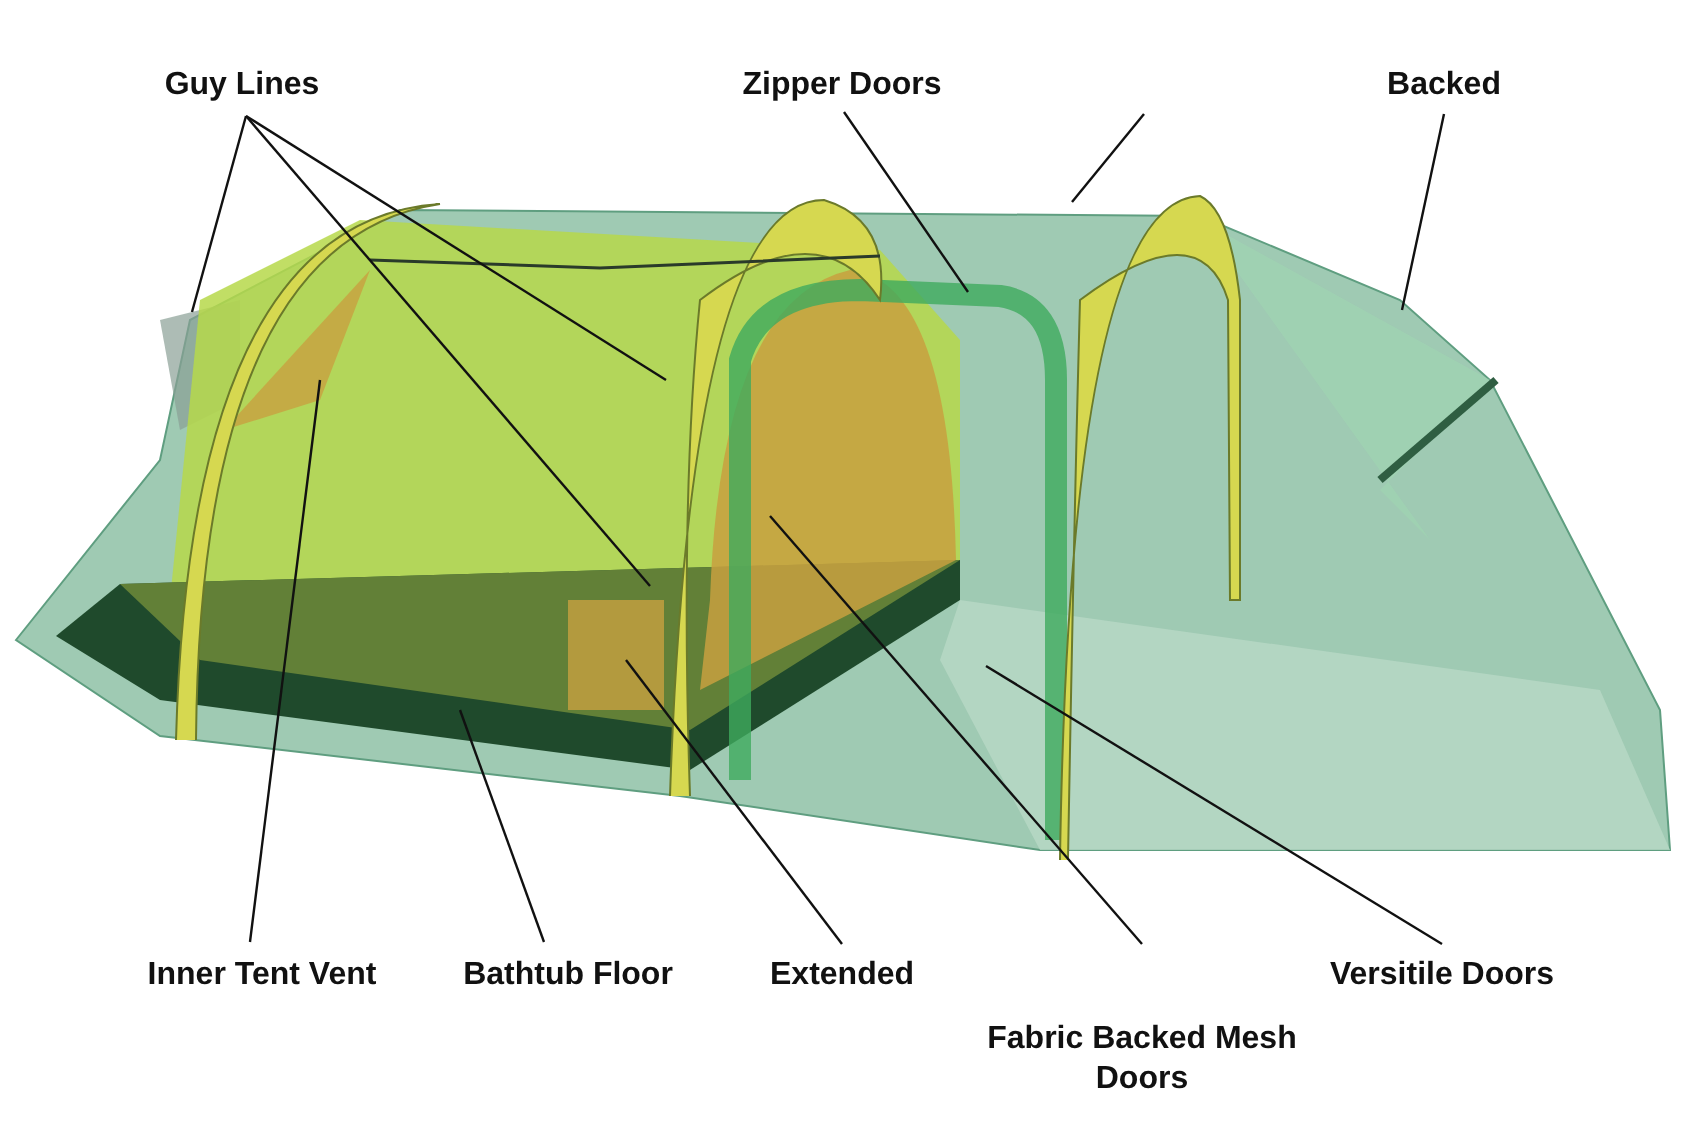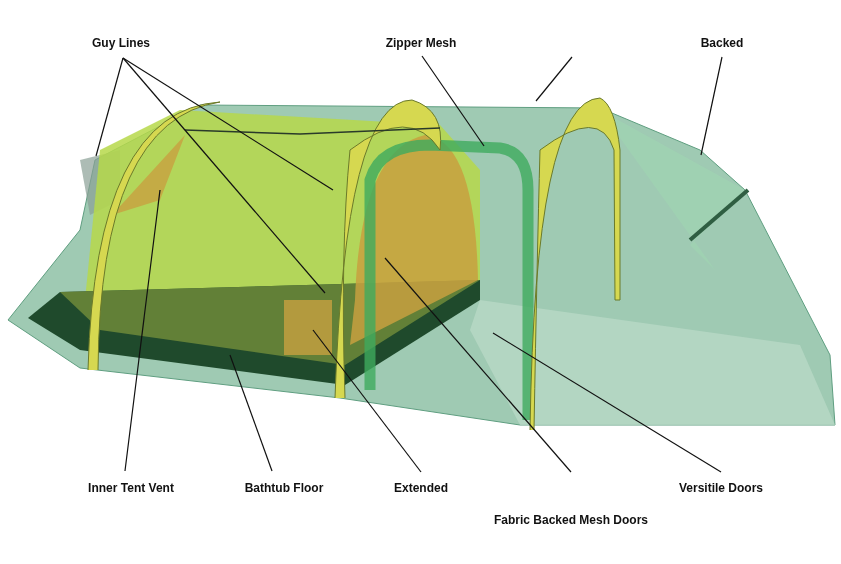--- a/index.html
+++ b/index.html
@@ -1,19 +1,19 @@
 <!DOCTYPE html>
 <html><head>
 <meta charset="utf-8">
 <style>
   html, body { margin:0; padding:0; background:#ffffff; }
   body { width:841px; height:564px; position:relative; overflow:hidden; font-family:"Liberation Sans", sans-serif; }
   #stage { position:absolute; left:0; top:0; width:841px; height:564px; }
   .label {
-    position:absolute; font-weight:bold; font-size:12px; color:#111;
+    position:absolute; font-weight:bold; font-size:16px; color:#111;
     text-align:center; white-space:nowrap; line-height:20px;
     transform:translateX(-50%);
   }
   .label.multi { white-space:normal; width:160px; }
   svg { position:absolute; left:0; top:0; }
 </style>
 </head>
 <body>
 
 <div id="stage">
@@ -56,21 +56,21 @@
       <line x1="722" y1="57" x2="701" y2="155"></line>
       <line x1="125" y1="471" x2="160" y2="190"></line>
       <line x1="272" y1="471" x2="230" y2="355"></line>
       <line x1="421" y1="472" x2="313" y2="330"></line>
       <line x1="571" y1="472" x2="385" y2="258"></line>
       <line x1="721" y1="472" x2="493" y2="333"></line>
     </g>
   </svg>
 
   <div class="label" style="left:121px; top:33px;">Guy Lines</div>
-  <div class="label" style="left:421px; top:33px;">Zipper Mesh</div>
+  <div class="label" style="left:421px; top:33px;">Zipper Doors</div>
   <div class="label" style="left:722px; top:33px;">Backed</div>
 
   <div class="label" style="left:121px; top:478px;padding-left:20px;">Inner Tent Vent</div>
   <div class="label" style="left:271px; top:478px;margin-left:13px;">Bathtub Floor</div>
   <div class="label" style="left:421px; top:478px;">Extended</div>
   <div class="label multi" style="left:571px; top:478px;margin-top:32px;">Fabric Backed Mesh Doors</div>
   <div class="label" style="left:721px; top:478px;">Versitile Doors</div>
 </div>
 
 </body></html>

